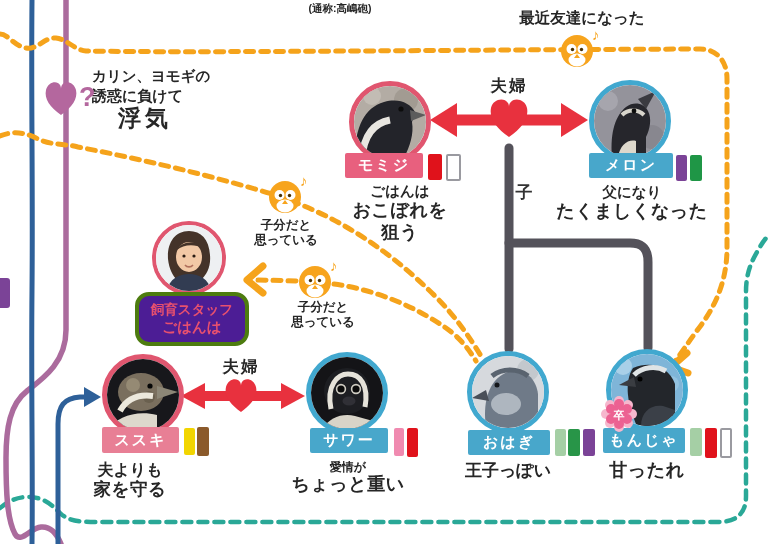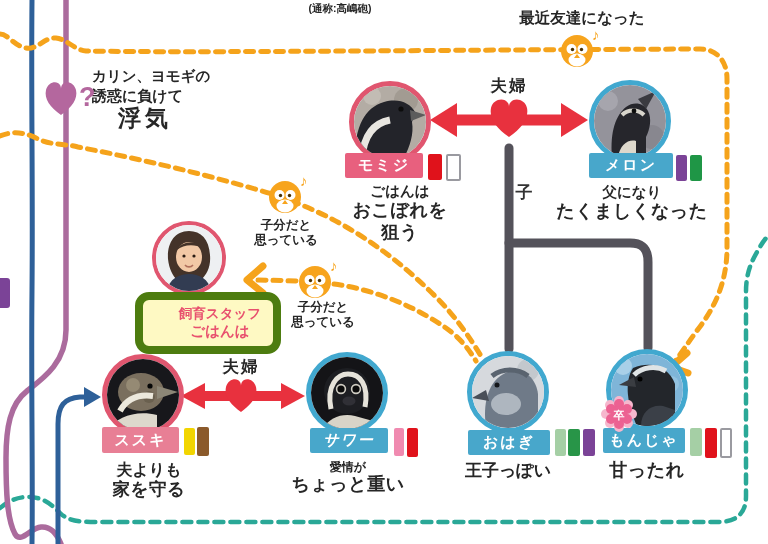--- a/index.html
+++ b/index.html
@@ -18,23 +18,23 @@
   .t{position:absolute;font-weight:700;color:#262626;text-align:center;line-height:1.18;}
   .photo{position:absolute;border-radius:50%;border:5px solid #41a8cf;overflow:hidden;background:#fff;box-sizing:border-box;}
   .photo svg{display:block;}
   .band{position:absolute;height:25px;display:flex;align-items:center;justify-content:center;
         color:#fff;font-weight:700;font-size:15px;letter-spacing:2px;border-radius:2px;}
   .chip{position:absolute;border-radius:2px;}
   .chip.outline{box-sizing:border-box;border:2px solid #9a9aa0;}
   .desc{position:absolute;text-align:center;font-weight:700;color:#262626;line-height:1.2;}
   .ds{font-size:14.5px;}
   .dl{font-size:18px;letter-spacing:0.5px;}
-  .staff-box{position:absolute;left:135px;top:292px;width:106px;height:46px;background:#fef9c3;
-             border:8px solid #4d7c0f;border-radius:14px;display:flex;flex-direction:column;
-             align-items:center;justify-content:center;line-height:1.25;padding-left:24px;}
+  .staff-box{position:absolute;left:135px;top:292px;width:106px;height:46px;background:#4c1d95;
+             border:4px solid #4d7c0f;border-radius:14px;display:flex;flex-direction:column;
+             align-items:center;justify-content:center;line-height:1.25;}
   .staff-box div{color:#e8506e;font-weight:700;}
   .chick{position:absolute;width:48px;height:48px;}
   .qmark{position:absolute;left:79px;top:82px;font-size:27px;font-weight:700;color:#b4679e;}
 </style>
 </head>
 <body>
 
 <div class="canvas">
 
   <svg class="lines" width="768" height="544" viewBox="0 0 768 544">
@@ -210,39 +210,39 @@
         <path d="M50,27 L71,33 L50,40 Z" fill="#8c8676"></path>
         <circle cx="43" cy="27" r="2.6" fill="#060606"></circle>
         <path d="M0,72 C10,57 30,51 50,56 L50,72 Z" fill="#ddd8cc"></path>
       </svg>
     </div>
     <div class="band" style="left: 102px; top: 427px; width: 77px; height: 26px; background-color: rgb(232, 127, 149);">
       <span>ススキ</span>
     </div>
     <div class="chip" style="left: 184px; top: 428px; width: 11px; height: 27px; background-color: rgb(242, 213, 0);"></div>
     <div class="chip" style="left: 197px; top: 427px; width: 12px; height: 29px; background-color: rgb(139, 90, 43);"></div>
-    <div class="desc" style="left:79px;top:460px;width:140px;">
+    <div class="desc" style="left:60px;top:460px;width:140px;">
       <div class="ds" style="font-size:16px;">夫よりも</div>
       <div class="dl" style="font-size:17.5px;">家を守る</div>
     </div>
   </div>
 
   <div>
     <div class="photo" style="left: 306px; top: 352px; width: 82px; height: 82px; border-color: rgb(65, 168, 207);">
       <svg width="72" height="72" viewBox="0 0 72 72">
         <rect width="72" height="72" fill="#141417"></rect>
         <circle cx="36" cy="34" r="23" fill="#1d1e22"></circle>
         <path d="M20,52 C15,28 27,17 37,17 C49,17 58,28 54,50" stroke="#e6e3da" stroke-width="5" fill="none"></path>
         <circle cx="30" cy="32" r="4.4" fill="#0a0a0a" stroke="#cfccc2" stroke-width="1.6"></circle>
         <circle cx="45" cy="32" r="4.4" fill="#0a0a0a" stroke="#cfccc2" stroke-width="1.6"></circle>
         <ellipse cx="38" cy="44" rx="6.5" ry="4.5" fill="#303036"></ellipse>
         <path d="M12,72 C18,60 32,56 44,59 L62,64 L62,72 Z" fill="#d8d4c8"></path>
       </svg>
     </div>
-    <div class="band" style="left: 310px; top: 428px; width: 78px; background-color: rgb(72, 167, 203); font-style: italic;">
+    <div class="band" style="left: 310px; top: 428px; width: 78px; background-color: rgb(72, 167, 203);">
       <span>サワー</span>
     </div>
     <div class="chip" style="left: 394px; top: 428px; width: 10px; height: 28px; background-color: rgb(240, 138, 176);"></div>
     <div class="chip" style="left: 407px; top: 428px; width: 11px; height: 29px; background-color: rgb(224, 18, 27);"></div>
     <div class="desc" style="left:274px;top:460px;width:148px;">
       <div class="ds" style="font-size:12px;">愛情が</div>
       <div class="dl">ちょっと重い</div>
     </div>
   </div>
 

